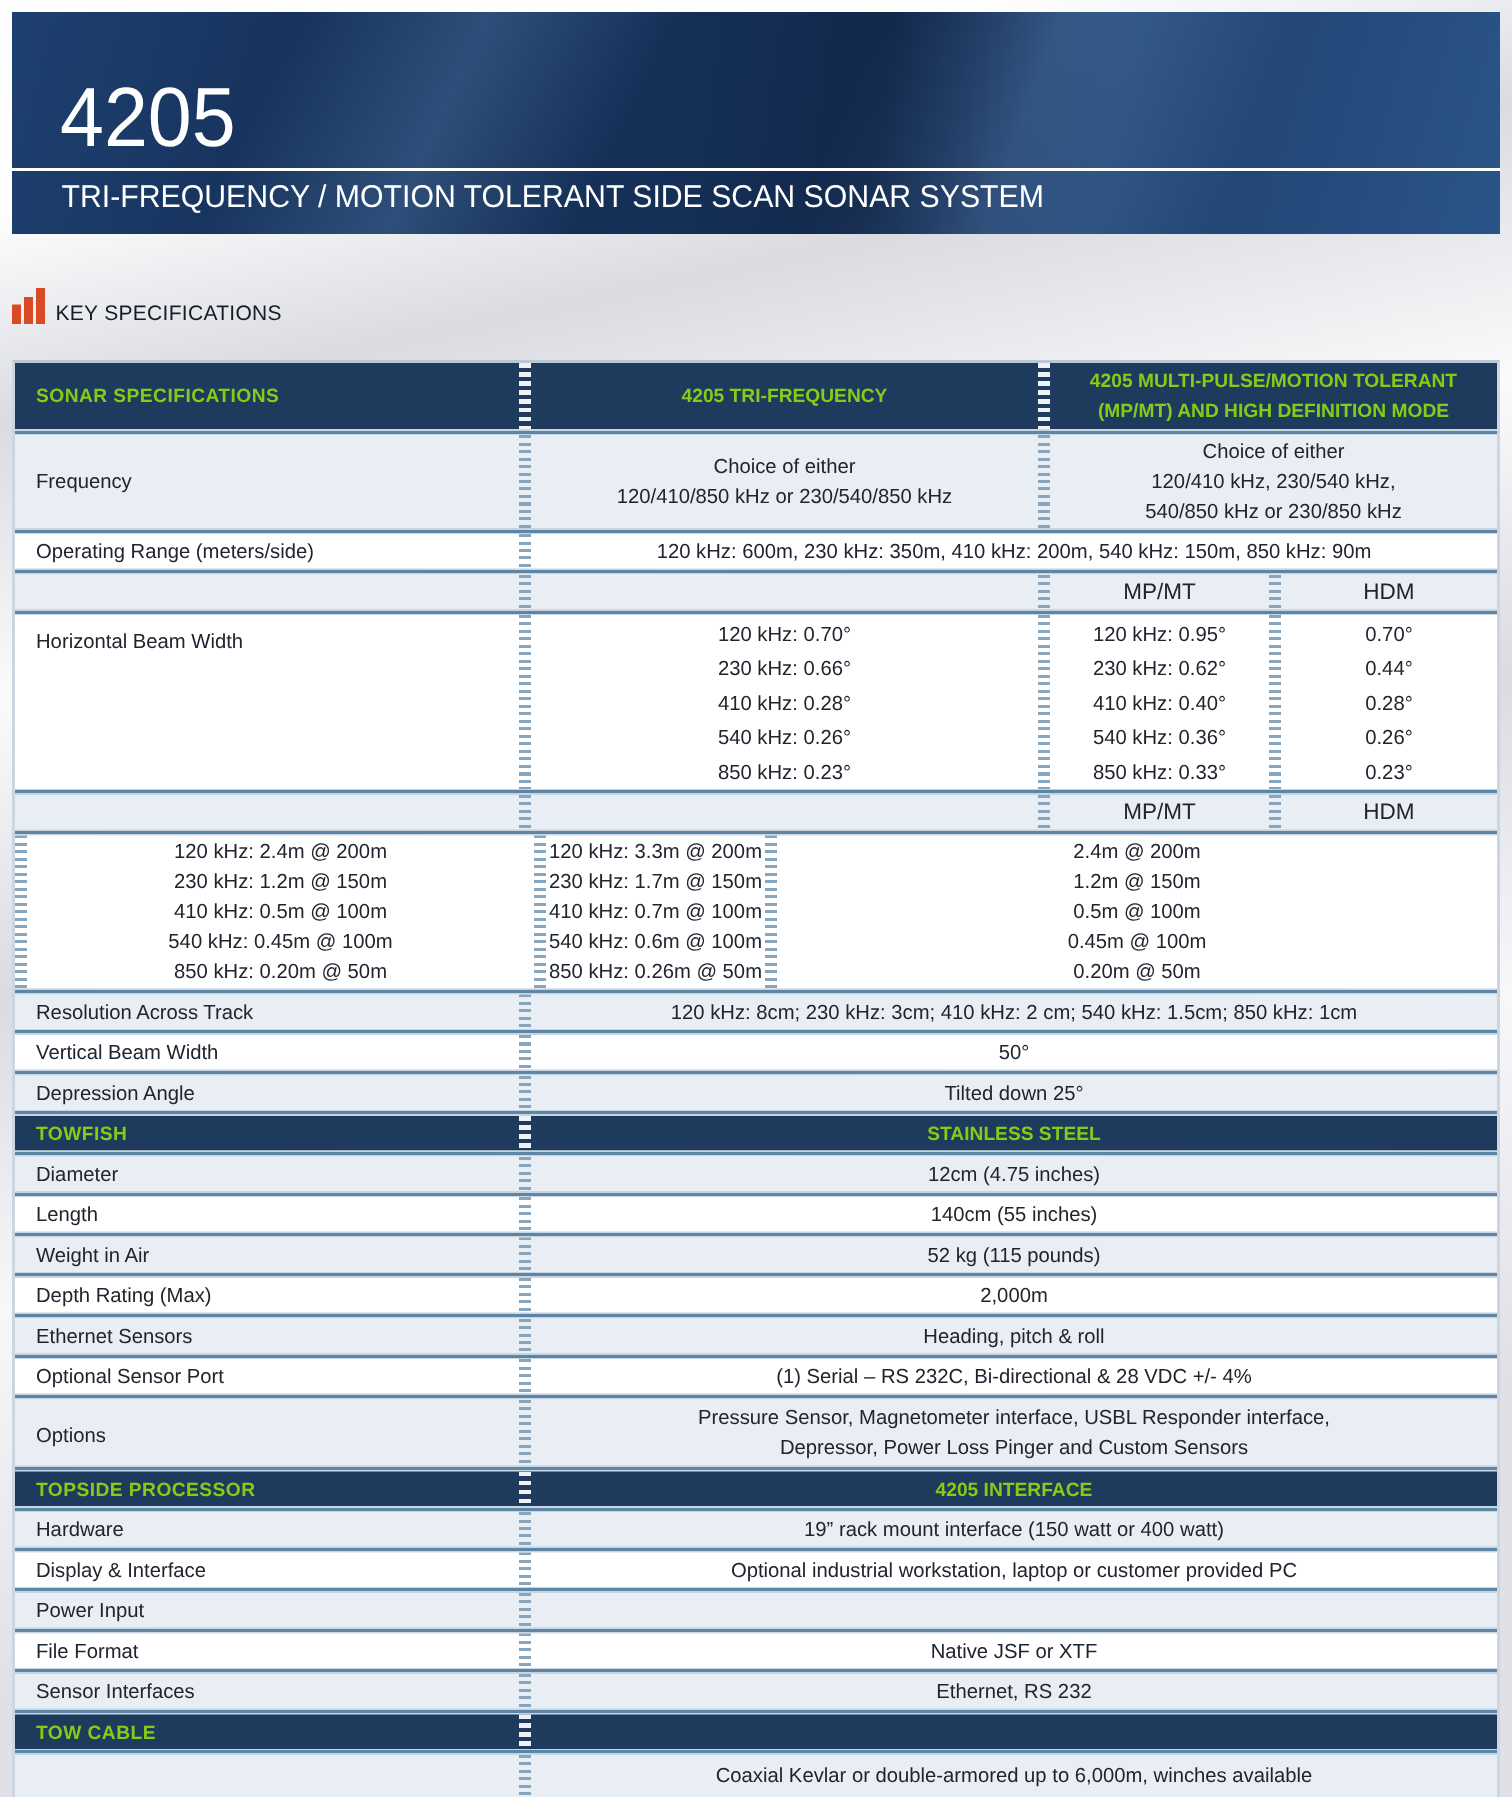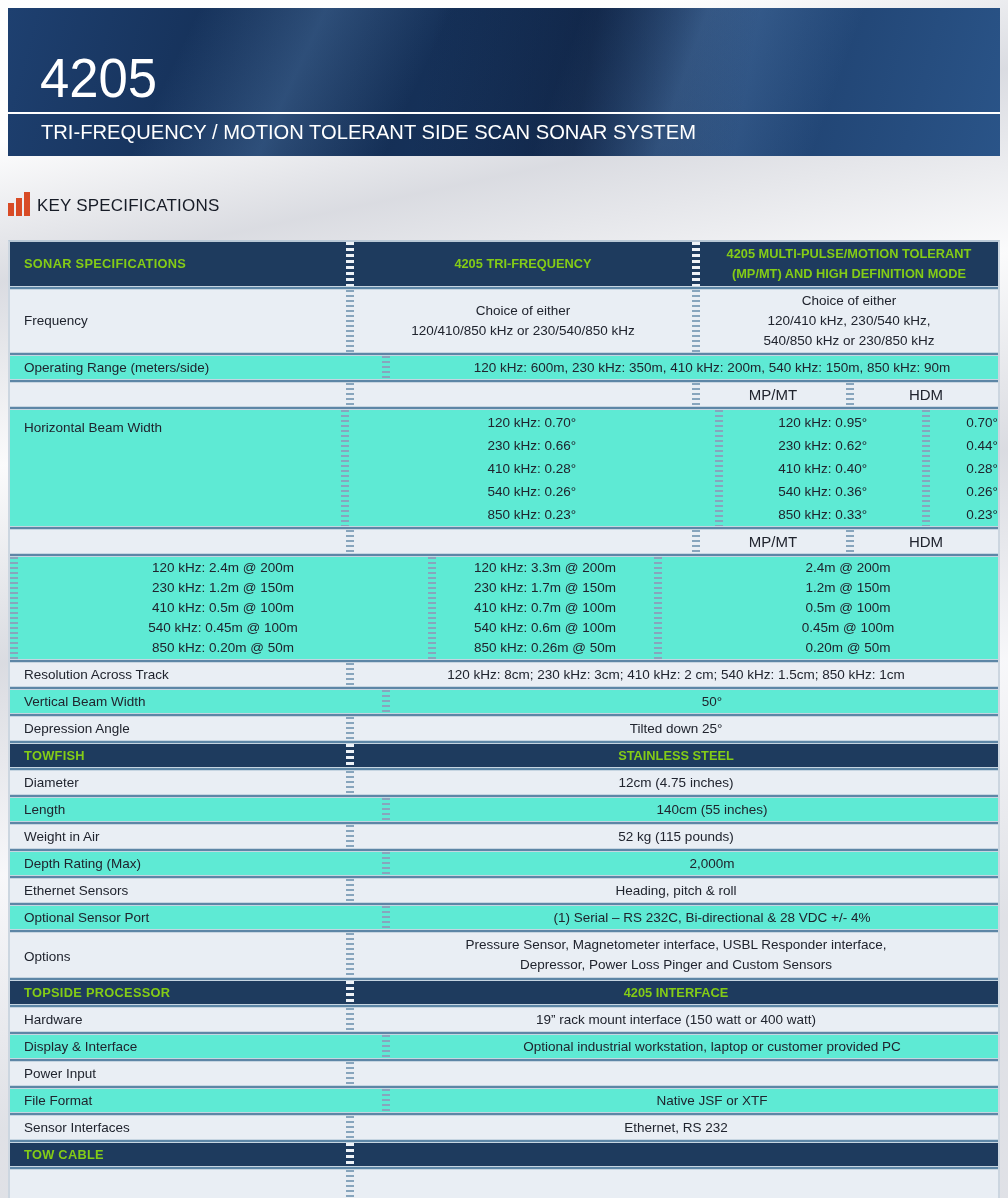--- a/index.html
+++ b/index.html
@@ -34,31 +34,31 @@
     white-space:nowrap;
   }
 
   
   .keyspec { position:absolute; left:8px; top:192px; display:flex; align-items:flex-end; }
   .bars { display:inline-flex; align-items:flex-end; margin-right:5px; }
   .bars i { display:block; width:6px; background:#d84b26; margin-right:2px; }
   .bars i:nth-child(1){ height:13px; }
   .bars i:nth-child(2){ height:18px; }
   .bars i:nth-child(3){ height:24px; }
-  .keyspec .txt { font-size:17px; color:#171c27; letter-spacing:.2px; }
+  .keyspec .txt { font-size:14px; color:#171c27; letter-spacing:.2px; }
 
   
   .spec-table {
     position:absolute; left:8px; top:240px; width:992px;
     border-top:2px solid #b9c8d6;
     border-left:2px solid #ccd6e0; border-right:2px solid #ccd6e0;
   }
   .row { display:flex; align-items:stretch; font-size:13.5px; }
   .row.light { background:#e9eef4; }
-  .row.dark  { background:#5eead4;gap:36px; }
+  .row.dark  { background:#ffffff; }
   .row.navy  { background:#1e3b5e; color:#84cc16; }
 
   .h44{height:44px} .h62{height:62px} .h23{height:23px} .h116{height:116px}
   .h102{height:102px} .h44b{height:44px} .h28{height:28px}
 
   .cell { display:flex; flex-direction:column; justify-content:center; }
   .cell.label { width:336px; padding-left:14px; align-items:flex-start; }
   .cell.mid   { width:338px; text-align:center; }
   .cell.rest  { flex:1; text-align:center; }
   .cell.mpmt  { width:146px; text-align:center; }
@@ -427,15 +427,18 @@
         <span class="line"></span>
       </div>
   </div>
   <div class="hdiv"></div>
 
   <div class="row light h28">
     <div class="cell label">
         <span class="line"></span>
       </div>
     <div class="vsep"></div>
+    <div class="cell rest">
+        <span class="line">Coaxial Kevlar or double-armored up to 6,000m, winches available</span>
+      </div>
   </div>
 
 </div>
 
 </body></html>

